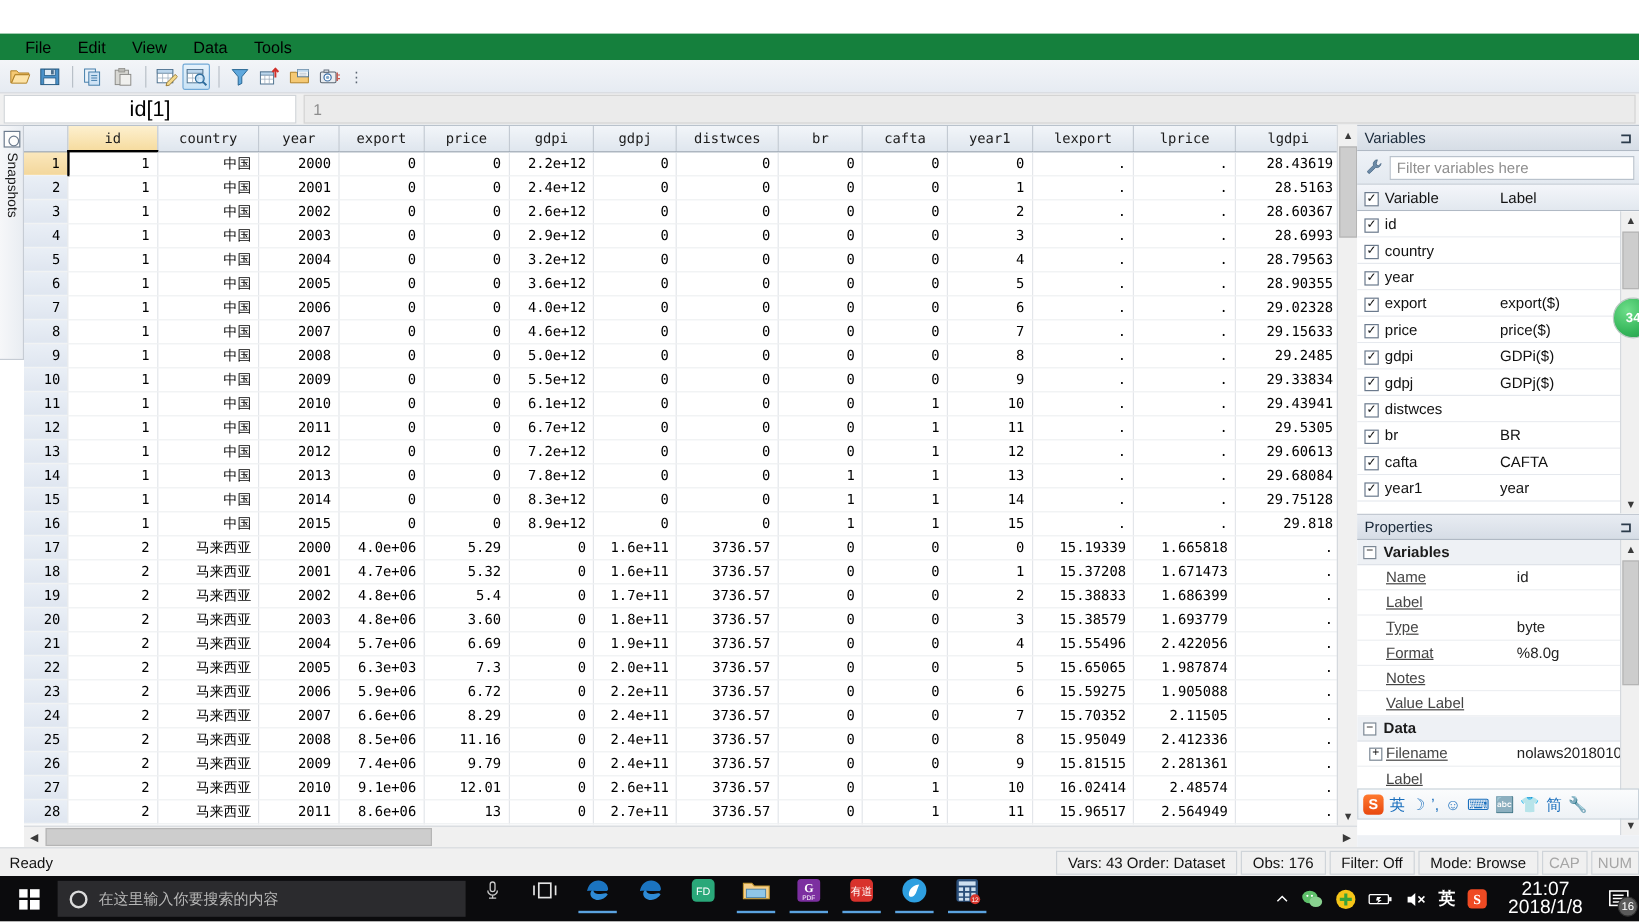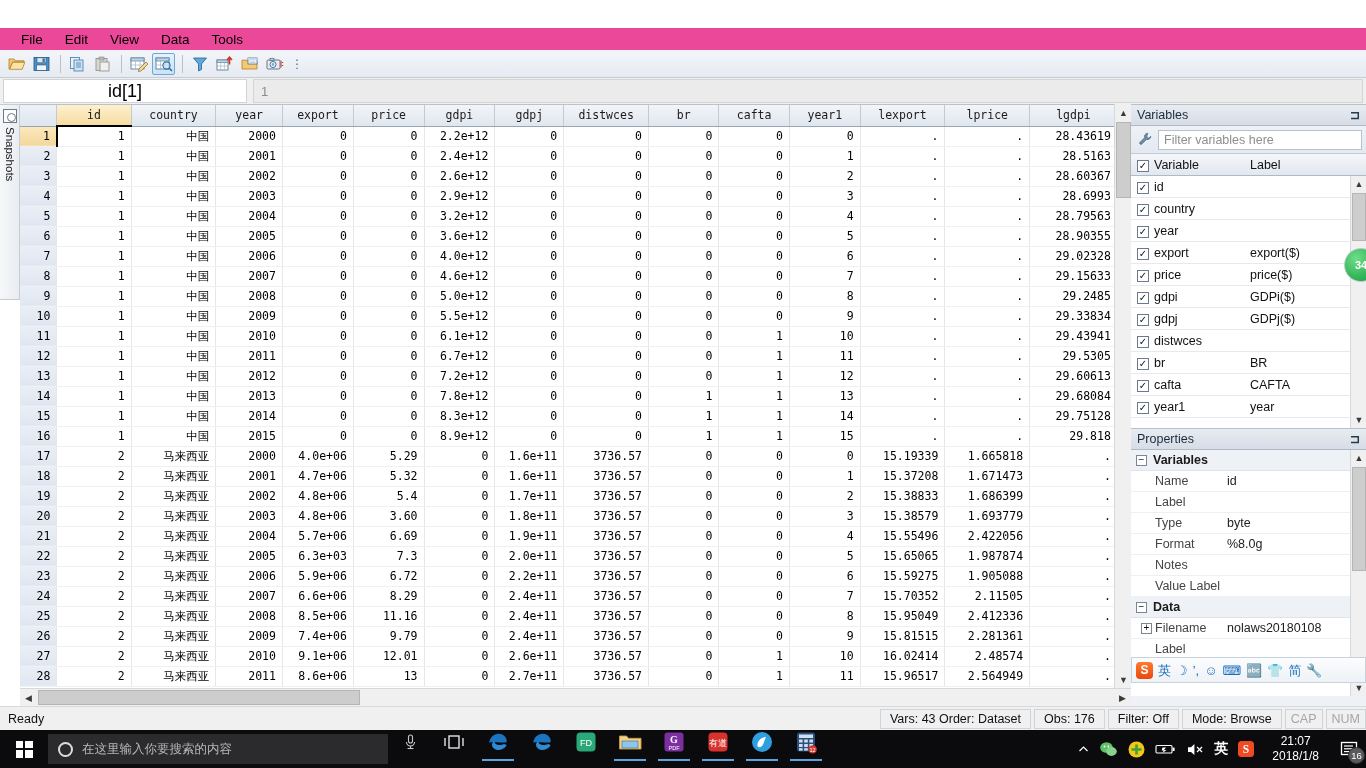--- a/index.html
+++ b/index.html
@@ -30,21 +30,21 @@
   .wincontrols { position: absolute; right: 0; top: 0; height: 28px; display: flex; }
   .wincontrols div {
     width: 46px; height: 28px; display: flex; align-items: center; justify-content: center;
     font-size: 15px; color: #000; line-height: 1;
   }
   .wincontrols svg { display: block; }
 
   
   .menubar {
     position: absolute; left: 0; top: 28px; width: 1366px; height: 22px;
-    background: #ec4899; display: flex; align-items: center; padding-left: 10px;
+    background: #15803d; display: flex; align-items: center; padding-left: 10px;
   }
   .menubar .mi {
     font-size: 13.5px; color: #000; padding: 2px 11px; cursor: default;
   }
 
   
   .toolbar {
     position: absolute; left: 0; top: 50px; width: 1366px; height: 28px;
     background: linear-gradient(to bottom,#f3f5f8 0%, #e6ebf2 100%);
     border-bottom: 1px solid #c8ccd2;
@@ -214,21 +214,21 @@
   }
   .expander {
     width: 11px; height: 11px; border: 1px solid #7b8794; background: #fff;
     display: inline-flex; align-items: center; justify-content: center;
     font-size: 10px; line-height: 1; margin: 0 6px 0 5px; color:#111; font-weight: normal;
   }
   .prow {
     height: 21px; display: flex; align-items: center;
     border-bottom: 1px solid #edeff2; font-size: 12.5px; color: #333;
   }
-  .prow .pk { width: 96px; padding-left: 24px; color: #444; }
+  .prow .pk { width: 133px; padding-left: 24px; color: #444; text-decoration: underline; }
   .prow .pv { flex: 1; color: #222; overflow: hidden; white-space: nowrap; }
   .propscroll {
     position: absolute; right: 0; top: 0; width: 16px; height: 246px;
     background: #f0f0f0; border-left: 1px solid #d5d9de;
   }
   .propscroll .arrow { width:16px; height:16px; display:flex; align-items:center; justify-content:center; font-size:9px; color:#3a3a3a;}
   .propscroll .arrow.bot { position:absolute; bottom:0; left:0; }
   .propscroll .thumb { position:absolute; left:1px; top:17px; width:14px; height:104px; background:#cdcdcd; border:1px solid #b5b5b5;}
 
   
@@ -288,21 +288,21 @@
   .tb-icons { display: flex; align-items: flex-start; height: 52px; }
   .tbicon {
     width: 44px; height: 38px; display: flex; align-items: center; justify-content: center;
     position: relative;
   }
   .tbicon.active::after {
     content: ''; position: absolute; bottom: 0; left: 6px; right: 6px; height: 2px; background: #5ba3e0;
   }
   .tray { margin-left: auto; display: flex; align-items: center; height: 38px; padding-right: 4px; gap: 9px; }
   .trayitem { display: flex; align-items: center; justify-content: center; color: #fff; font-size: 13px; }
-  .clock { color: #fff; font-size: 12px; line-height: 15px; text-align: center; padding: 0 8px; }
+  .clock { color: #fff; font-size: 16px; line-height: 15px; text-align: center; padding: 0 8px; }
   .notifbadge {
     width: 26px; height: 26px; display: flex; align-items: center; justify-content: center;
     position: relative; color: #fff;
   }
   .notifcount {
     position: absolute; right: -3px; bottom: -2px; width: 17px; height: 17px; border-radius: 50%;
     background: #5a5a5a; color: #fff; font-size: 9.5px;
     display: flex; align-items: center; justify-content: center; border: 1px solid #2e2e2e;
   }
 </style>

